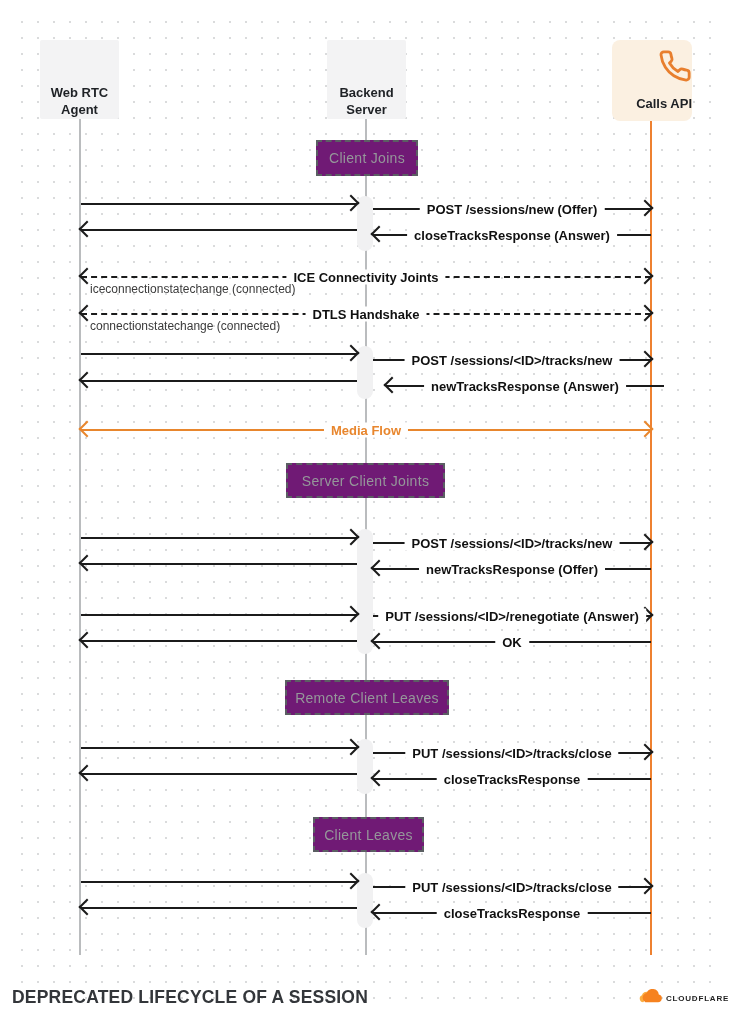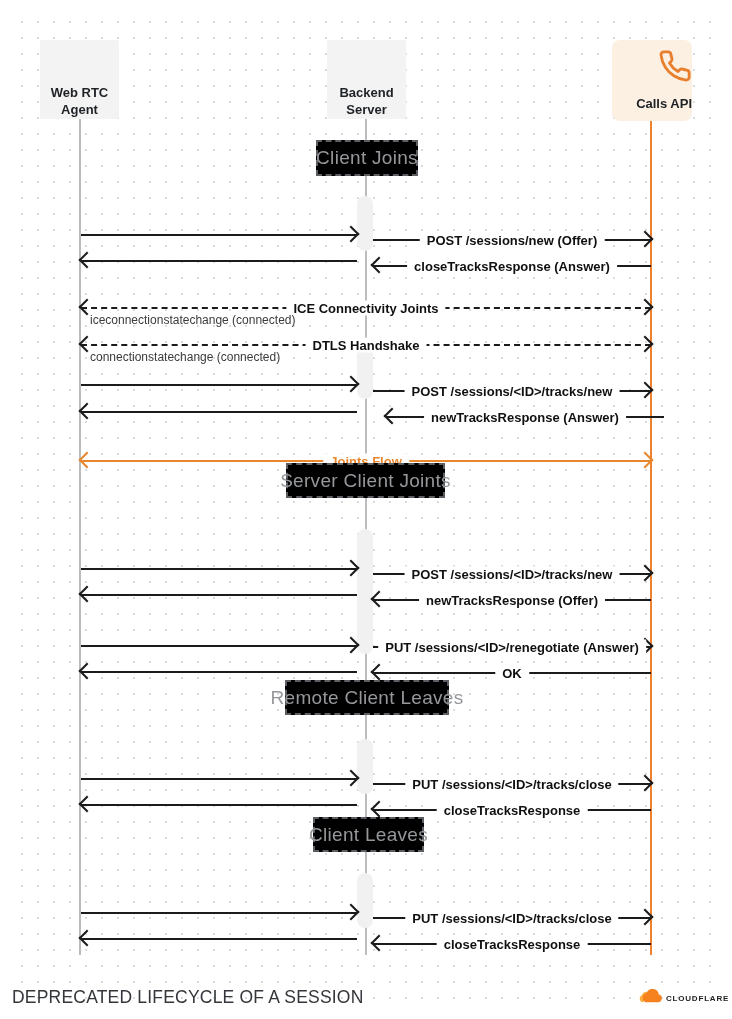--- a/index.html
+++ b/index.html
@@ -22,45 +22,45 @@
   .actor-box.calls{
     left:612px;width:80px;height:81px;background:#fbf0e1;border-radius:8px;
     flex-direction:column;gap:8px;
   }
   
   .lifeline{position:absolute;width:2px;background:#babcbe;}
   .lifeline.orange{background:#ee8130;}
   
   .activation{position:absolute;left:357px;width:16px;background:#f1f1f2;border-radius:8px;}
   
-  .msg{position:absolute;height:0;border-top:2.5px solid #1b1b1b;margin-top:31px;}
+  .msg{position:absolute;height:0;border-top:2.5px solid #1b1b1b;}
   .msg.dash{border-top-style:dashed;}
   .msg.orange{border-top-color:#e8862d;}
   .chev{position:absolute;width:10px;height:10px;border-top:2.8px solid #1b1b1b;border-right:2.8px solid #1b1b1b;}
   .orange .chev{border-top-color:#e8862d;border-right-color:#e8862d;}
   .chev.cr{right:0px;top:-7.8px;transform:rotate(45deg);}
   .chev.cl{left:0px;top:-7.8px;transform:rotate(-135deg);}
   .lbl{
     position:absolute;left:50%;top:-1.2px;transform:translate(-50%,-50%);
     background:#ffffff;padding:0 7px;font-weight:bold;font-size:13px;
     white-space:nowrap;color:#101010;
   }
   .orange .lbl{color:#e8862d;}
   .sub{
     position:absolute;left:9px;top:4px;font-size:12px;color:#3b3b3b;white-space:nowrap;
   }
   
   .phase{
-    position:absolute;background:#000000;border:2px dashed #5b5f63;
-    color:#95979a;font-size:19px;font-weight:500;letter-spacing:0.3px;
+    position:absolute;background:#701a75;border:2px dashed #5b5f63;
+    color:#95979a;font-size:14px;font-weight:500;letter-spacing:0.3px;
     display:flex;align-items:center;justify-content:center;white-space:nowrap;
   }
   
   .footer-title{
-    position:absolute;left:12px;top:987px;font-size:17.5px;font-weight:normal;
+    position:absolute;left:12px;top:987px;font-size:17.5px;font-weight:bold;
     color:#33363a;letter-spacing:0.2px;
   }
   .cf-logo{position:absolute;left:637px;top:989px;display:flex;align-items:center;gap:3px;}
   .cf-word{font-size:8px;font-weight:bold;letter-spacing:0.8px;color:#1f1f1f;}
 </style>
 </head>
 <body>
 
 <div class="canvas"></div>
 
@@ -132,21 +132,21 @@
     <span class="chev cl"></span>
   </div>
 <div class="msg" style="left:386px;top:385px;width:278px">
   <span class="chev cl"></span>
   <span class="lbl">newTracksResponse (Answer)</span>
 </div>
 
 <div class="msg orange" style="left:81px;top:429px;width:570px">
   <span class="chev cl"></span>
   <span class="chev cr"></span>
-  <span class="lbl">Joints Flow</span>
+  <span class="lbl">Media Flow</span>
 </div>
 
 <div class="phase" style="left:286px;top:463px;width:155px;height:31px">
   <span>Server Client Joints</span>
 </div>
 
 <div class="msg" style="left:81px;top:537px;width:276px">
     <span class="chev cr"></span>
   </div>
 <div class="msg" style="left:373px;top:542px;width:278px">

